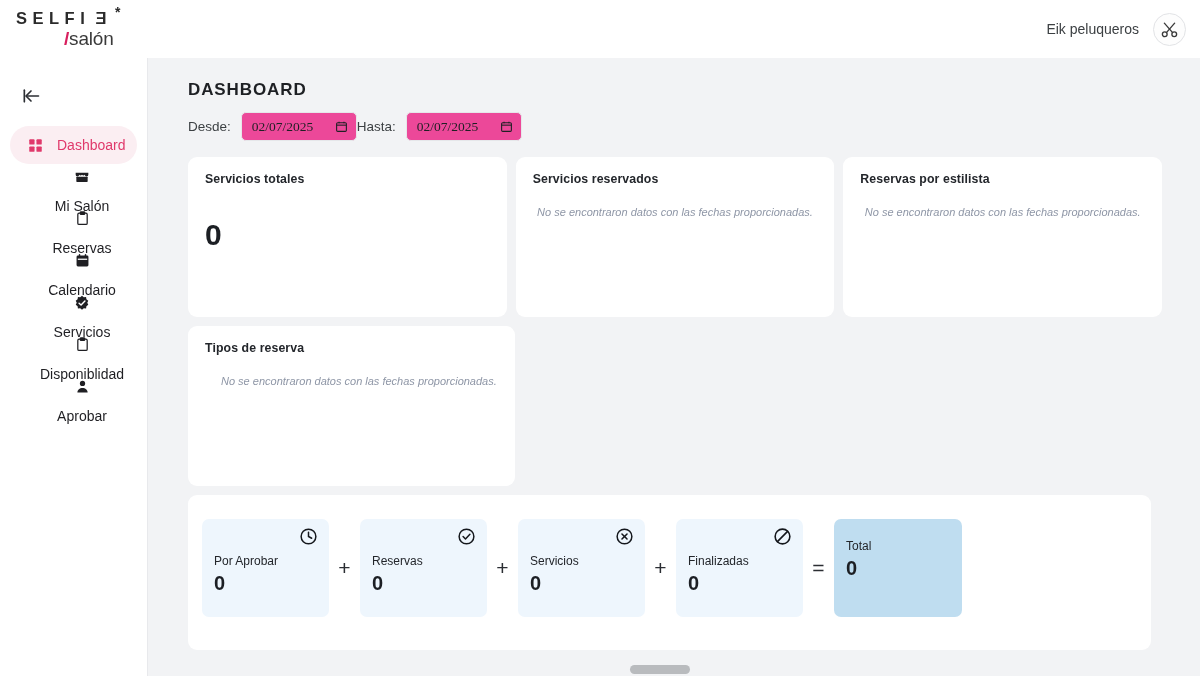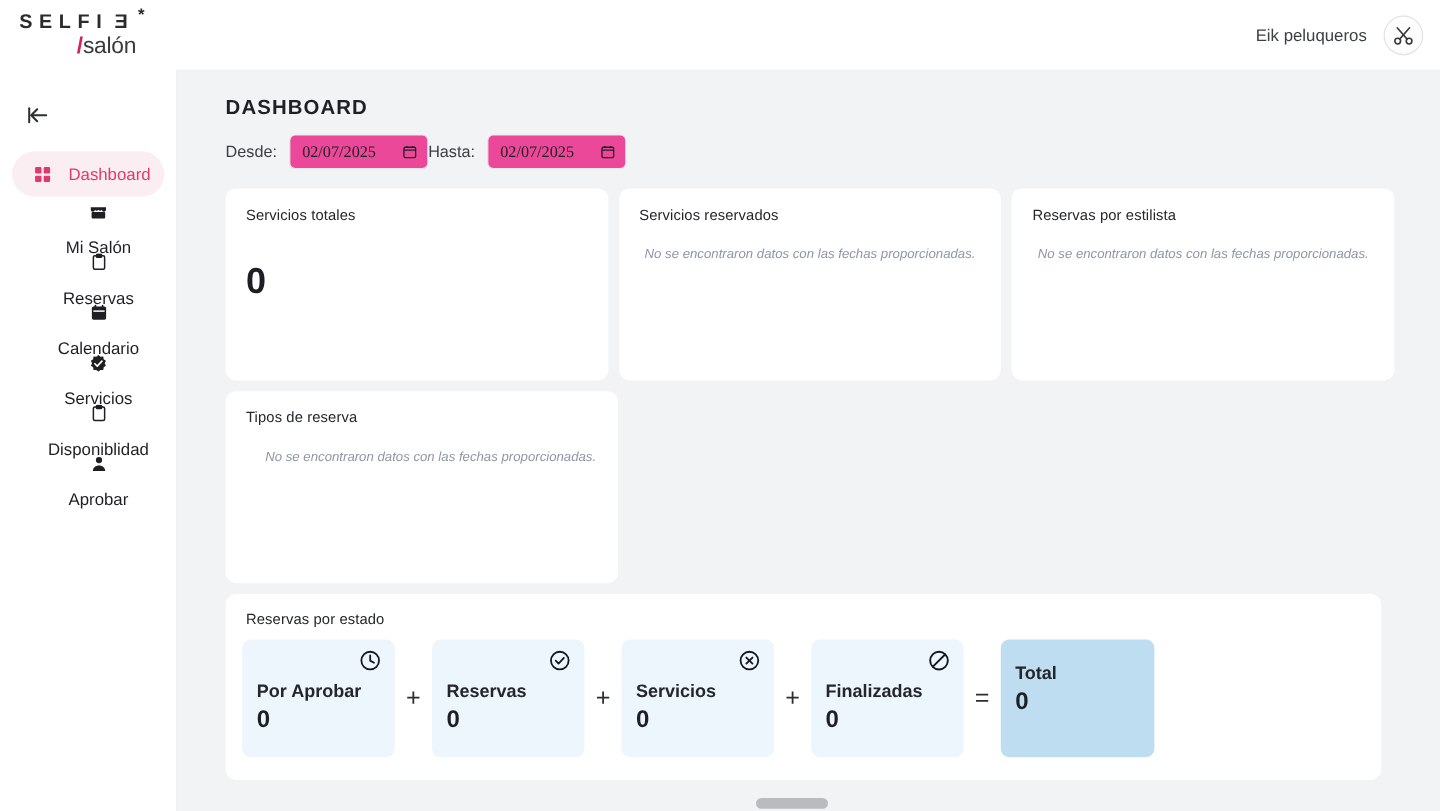--- a/index.html
+++ b/index.html
@@ -136,21 +136,21 @@
 
   
   .row { display: flex; gap: 9px; margin-bottom: 9px; }
   .card {
     background: #ffffff;
     border-radius: 9px;
     padding: 15px 17px;
   }
   .card-title {
     font-size: 12.3px;
-    font-weight: 400;
+    font-weight: 700;
     color: #23262b;
     letter-spacing: 0.1px;
   }
   .card-a { width: 327px; height: 160px; }
   .card-b { width: 327px; height: 160px; }
   .big-number {
     font-size: 30px;
     font-weight: 700;
     color: #1c1f24;
     margin-top: 32px;
@@ -187,22 +187,22 @@
     position: relative;
     cursor: pointer;
   }
   .stat-box.total { background: #bfddf0; width: 128px; }
   .stat-ico {
     position: absolute;
     top: 8px; right: 11px;
     width: 19px; height: 19px;
   }
   .stat-label {
-    font-size: 15px;
-    font-weight: 700;
+    font-size: 12px;
+    font-weight: 400;
     color: #23262b;
     margin-top: 26px;
   }
   .stat-box.total .stat-label { margin-top: 11px; }
   .stat-value {
     font-size: 20px;
     font-weight: 700;
     color: #1c1f24;
     margin-top: 4px;
   }
@@ -393,21 +393,20 @@
   </div>
 
   <div class="row">
     <div class="card card-b">
       <div class="card-title">Tipos de reserva</div>
       <div class="empty-msg">No se encontraron datos con las fechas proporcionadas.</div>
     </div>
   </div>
 
   <div id="status-card">
-    <div class="card-title">Reservas por estado</div>
 
     <div class="status-row">
 
       <div class="stat-box">
         <span class="stat-ico">
           <svg width="19" height="19" viewBox="0 0 24 24" fill="none" stroke="#14171c" stroke-width="1.9" stroke-linecap="round">
             <circle cx="12" cy="12" r="9.3"></circle>
               <polyline points="12,6.5 12,12 16,14.2"></polyline>
           </svg>
         </span>

